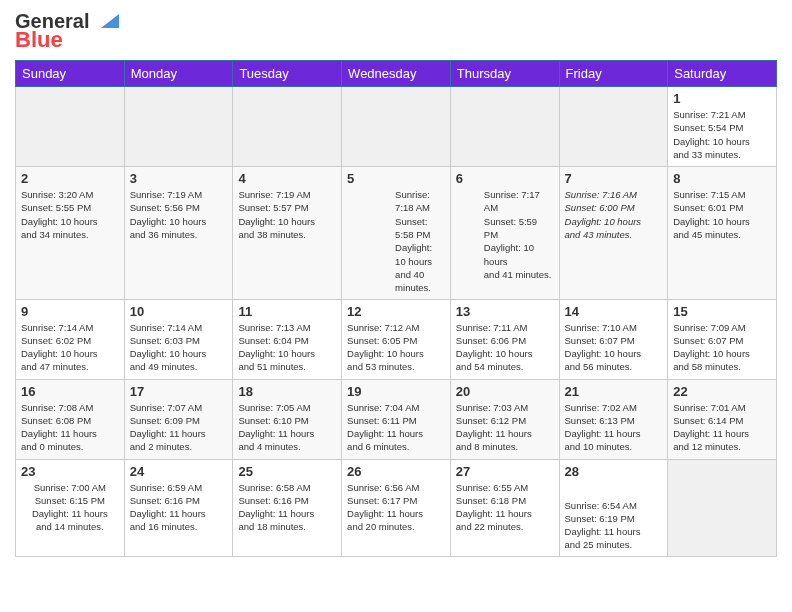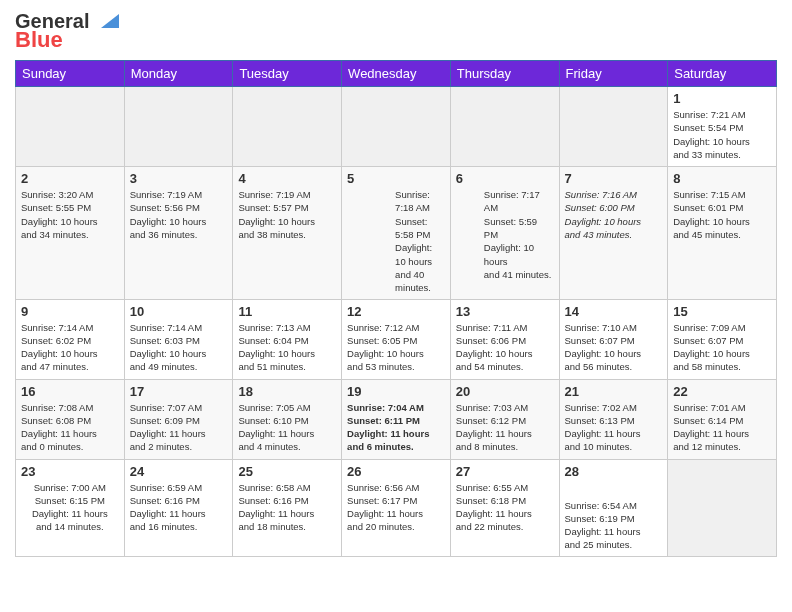--- a/index.html
+++ b/index.html
@@ -187,21 +187,21 @@
           </td>
           <td>
             <span class="day-num">18</span>
             <div class="day-info" style="white-space: pre-line;">Sunrise: 7:05 AM
 Sunset: 6:10 PM
 Daylight: 11 hours
 and 4 minutes.</div>
           </td>
           <td>
             <span class="day-num">19</span>
-            <div class="day-info" style="white-space: pre-line; font-weight: bold;">Sunrise: 7:04 AM
+            <div class="day-info" style="white-space: pre-line;">Sunrise: 7:04 AM
 Sunset: 6:11 PM
 Daylight: 11 hours
 and 6 minutes.</div>
           </td>
           <td>
             <span class="day-num">20</span>
             <div class="day-info" style="white-space: pre-line;">Sunrise: 7:03 AM
 Sunset: 6:12 PM
 Daylight: 11 hours
 and 8 minutes.</div>

